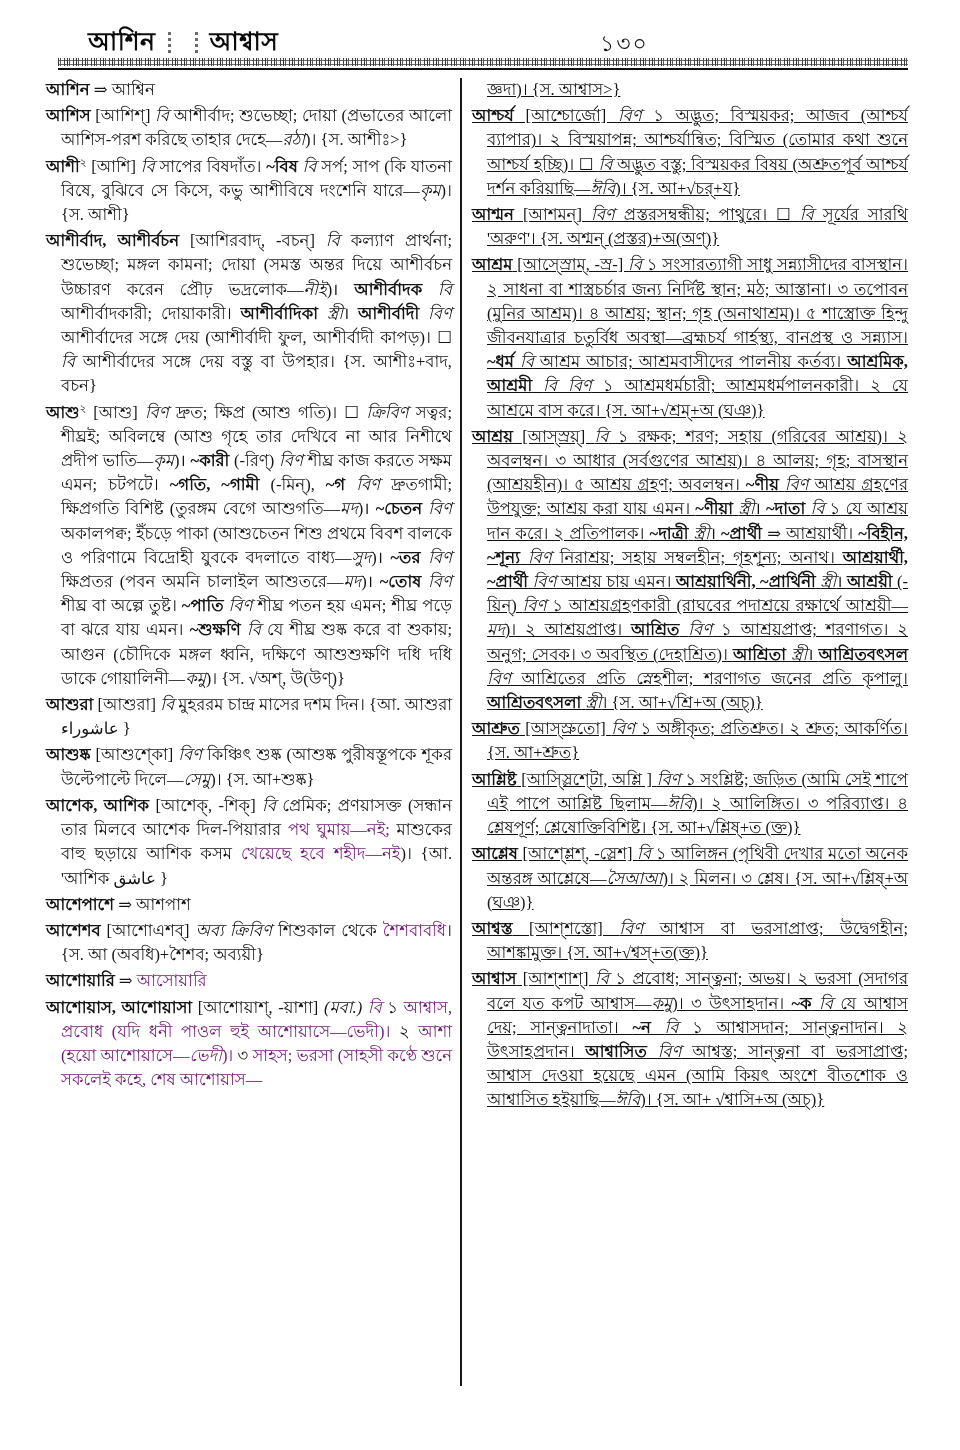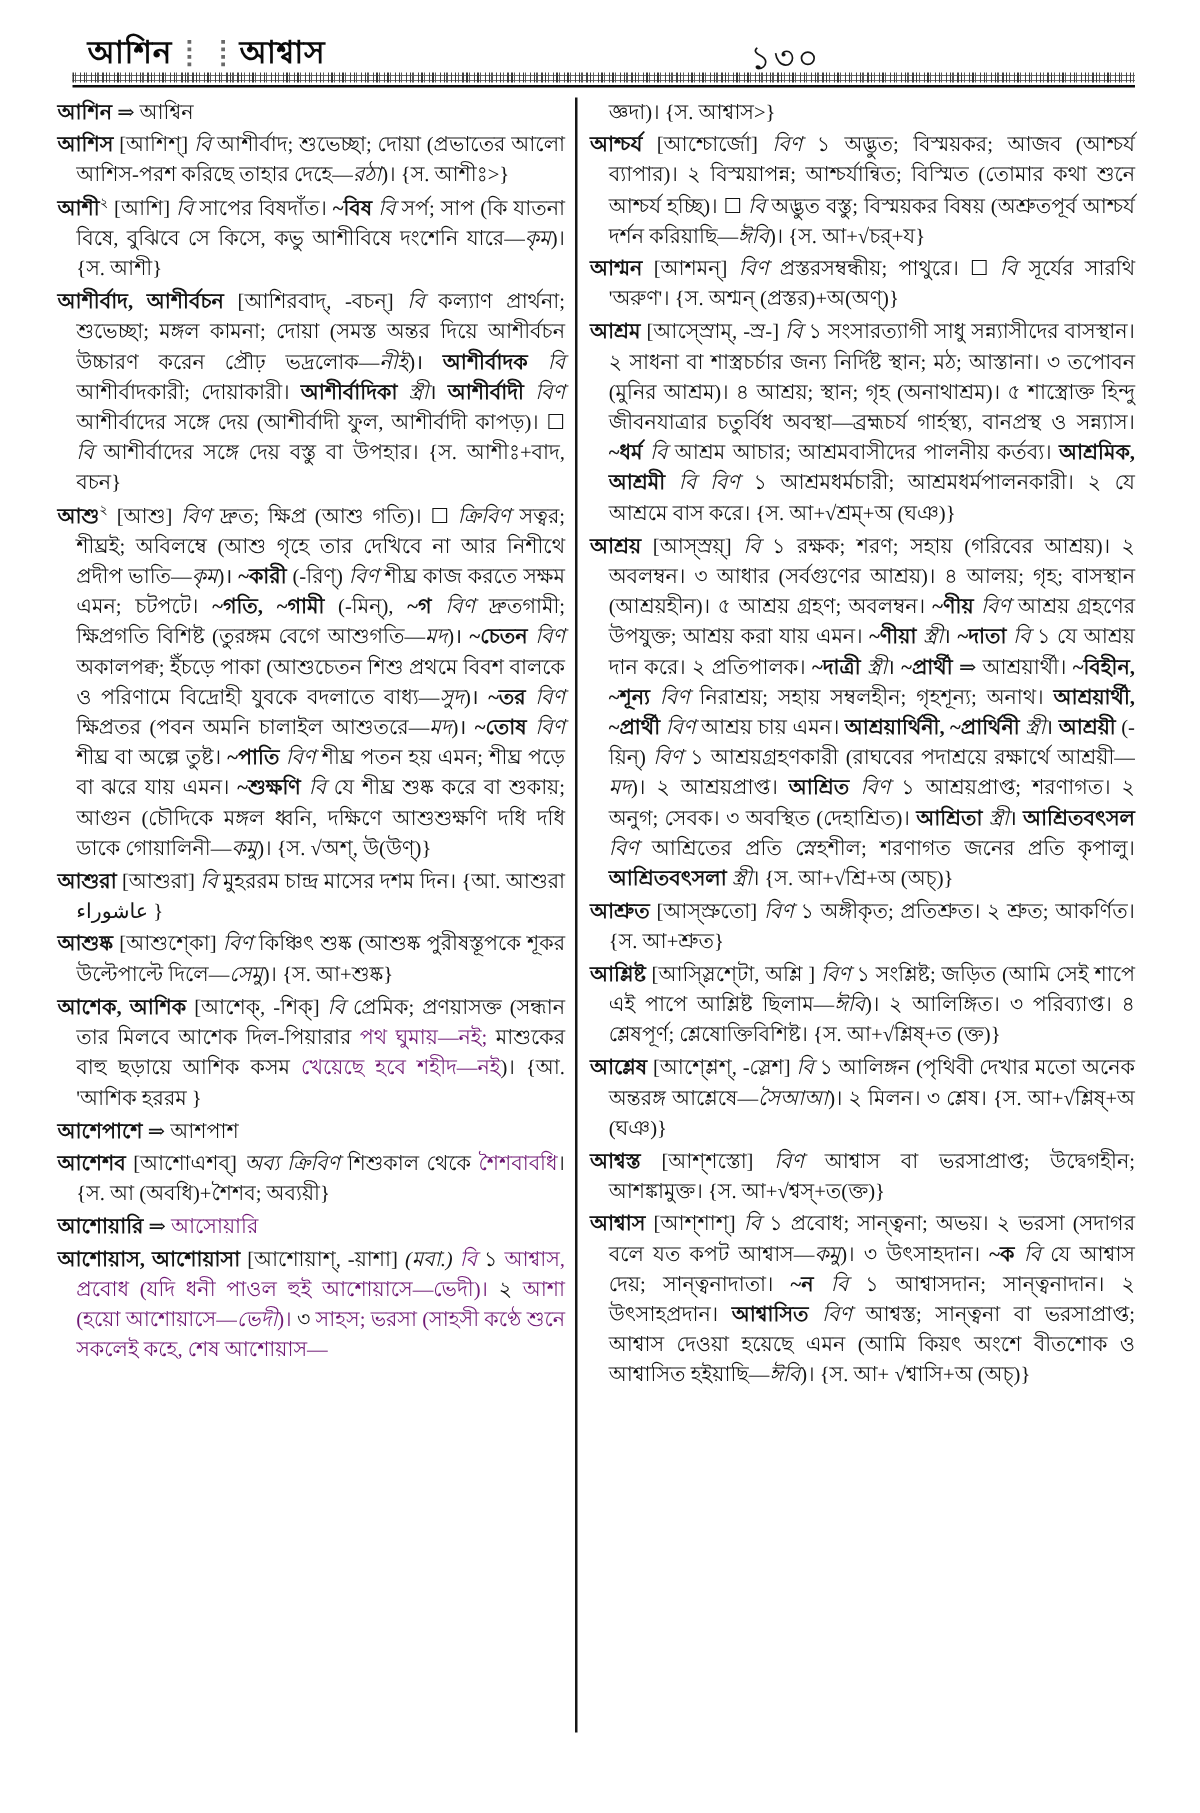--- a/index.html
+++ b/index.html
@@ -3,38 +3,38 @@
 <meta charset="utf-8">
 <style>
   html,body{margin:0;padding:0;}
   body{
     width:960px;height:1450px;position:relative;background:#f7f7f4;
     font-family:"Liberation Serif","DejaVu Serif",serif;
     overflow:hidden;
   }
   .page{position:absolute;inset:0;background:#ffffff;color:#101010;}
   
-  .header{position:absolute;top:22px;left:70px;height:34px;white-space:nowrap;}
+  .header{position:absolute;top:22px;left:88px;height:34px;white-space:nowrap;}
   .gw{font-weight:700;font-size:25px;letter-spacing:.5px;color:#0b0b0b;}
   .sep{display:inline-block;width:0;height:21px;border-left:3px dotted #6a6a6a;margin:0 12px;vertical-align:-3px;}
-  .pageno{position:absolute;top:26px;left:600px;font-size:26px;color:#151515;letter-spacing:2px;}
+  .pageno{position:absolute;top:26px;left:600px;font-size:22px;color:#151515;letter-spacing:2px;}
   
   .noise{
     position:absolute;top:58px;left:58px;right:52px;height:8px;opacity:.85;
     background:
       repeating-linear-gradient(90deg,#141414 0 1px,transparent 1px 2px,#3c3c3c 2px 3px,transparent 3px 6px,#222 6px 7px,transparent 7px 9px),
       repeating-linear-gradient(0deg,transparent 0 1px,#555 1px 2px,transparent 2px 4px);
   }
   .rule{position:absolute;top:68px;left:58px;right:52px;height:2px;background:#0c0c0c;}
   
   .columns{position:absolute;top:78px;left:44px;right:52px;height:1320px;display:flex;}
   .col{box-sizing:border-box;}
   .col-left{width:416px;padding:0 8px 0 2px;}
   .divider{width:0;border-left:2px solid #161616;height:1308px;}
-  .col-right{flex:1;padding:0 0 0 10px;}
+  .col-right{flex:1;padding:0 0 0 10px;text-decoration:underline;}
   .entry{
     margin:0 0 2px 0;padding-left:15px;text-indent:-15px;
     font-size:16.5px;line-height:24.2px;text-align:justify;color:#151515;
   }
   .entry.cont{text-indent:0;}
   .hw{font-weight:700;}
   .it{font-style:italic;}
   .faded{color:#701a75;}
   sup{font-size:10.5px;line-height:0;}
 </style>
@@ -53,21 +53,21 @@
 
   <div class="columns">
     <div class="col col-left">
         <p class="entry"><span class="hw">আশিন</span><span> ⇒ আশ্বিন</span></p>
         <p class="entry"><span class="hw">আশিস</span><span> [আশিশ্] </span><span class="it">বি</span><span> আশীর্বাদ; শুভেচ্ছা; দোয়া (প্রভাতের আলো আশিস-পরশ করিছে তাহার দেহে—</span><span class="it">রঠা</span><span>)। {স. আশীঃ&gt;}</span></p>
         <p class="entry"><span class="hw">আশী</span><sup>২</sup><span> [আশি] </span><span class="it">বি</span><span> সাপের বিষদাঁত। </span><span class="hw">~বিষ</span><span> </span><span class="it">বি</span><span> সর্প; সাপ (কি যাতনা বিষে, বুঝিবে সে কিসে, কভু আশীবিষে দংশেনি যারে—</span><span class="it">কৃম</span><span>)। {স. আশী}</span></p>
         <p class="entry"><span class="hw">আশীর্বাদ, আশীর্বচন</span><span> [আশিরবাদ্, -বচন্] </span><span class="it">বি</span><span> কল্যাণ প্রার্থনা; শুভেচ্ছা; মঙ্গল কামনা; দোয়া (সমস্ত অন্তর দিয়ে আশীর্বচন উচ্চারণ করেন প্রৌঢ় ভদ্রলোক—</span><span class="it">নীই</span><span>)। </span><span class="hw">আশীর্বাদক</span><span> </span><span class="it">বি</span><span> আশীর্বাদকারী; দোয়াকারী। </span><span class="hw">আশীর্বাদিকা</span><span> </span><span class="it">স্ত্রী</span><span>। </span><span class="hw">আশীর্বাদী</span><span> </span><span class="it">বিণ</span><span> আশীর্বাদের সঙ্গে দেয় (আশীর্বাদী ফুল, আশীর্বাদী কাপড়)। ☐ </span><span class="it">বি</span><span> আশীর্বাদের সঙ্গে দেয় বস্তু বা উপহার। {স. আশীঃ+বাদ, বচন}</span></p>
         <p class="entry"><span class="hw">আশু</span><sup>২</sup><span> [আশু] </span><span class="it">বিণ</span><span> দ্রুত; ক্ষিপ্র (আশু গতি)। ☐ </span><span class="it">ক্রিবিণ</span><span> সত্বর; শীঘ্রই; অবিলম্বে (আশু গৃহে তার দেখিবে না আর নিশীথে প্রদীপ ভাতি—</span><span class="it">কৃম</span><span>)। </span><span class="hw">~কারী</span><span> (-রিণ্) </span><span class="it">বিণ</span><span> শীঘ্র কাজ করতে সক্ষম এমন; চটপটে। </span><span class="hw">~গতি, ~গামী</span><span> (-মিন্), </span><span class="hw">~গ</span><span> </span><span class="it">বিণ</span><span> দ্রুতগামী; ক্ষিপ্রগতি বিশিষ্ট (তুরঙ্গম বেগে আশুগতি—</span><span class="it">মদ</span><span>)। </span><span class="hw">~চেতন</span><span> </span><span class="it">বিণ</span><span> অকালপক্ব; ইঁচড়ে পাকা (আশুচেতন শিশু প্রথমে বিবশ বালকে ও পরিণামে বিদ্রোহী যুবকে বদলাতে বাধ্য—</span><span class="it">সুদ</span><span>)। </span><span class="hw">~তর</span><span> </span><span class="it">বিণ</span><span> ক্ষিপ্রতর (পবন অমনি চালাইল আশুতরে—</span><span class="it">মদ</span><span>)। </span><span class="hw">~তোষ</span><span> </span><span class="it">বিণ</span><span> শীঘ্র বা অল্পে তুষ্ট। </span><span class="hw">~পাতি</span><span> </span><span class="it">বিণ</span><span> শীঘ্র পতন হয় এমন; শীঘ্র পড়ে বা ঝরে যায় এমন। </span><span class="hw">~শুক্ষণি</span><span> </span><span class="it">বি</span><span> যে শীঘ্র শুষ্ক করে বা শুকায়; আগুন (চৌদিকে মঙ্গল ধ্বনি, দক্ষিণে আশুশুক্ষণি দধি দধি ডাকে গোয়ালিনী—</span><span class="it">কমু</span><span>)। {স. √অশ্, উ(উণ্)}</span></p>
         <p class="entry"><span class="hw">আশুরা</span><span> [আশুরা] </span><span class="it">বি</span><span> মুহররম চান্দ্র মাসের দশম দিন। {আ. আশুরা </span><span>عاشوراء</span><span> }</span></p>
         <p class="entry"><span class="hw">আশুষ্ক</span><span> [আশুশ্কো] </span><span class="it">বিণ</span><span> কিঞ্চিৎ শুষ্ক (আশুষ্ক পুরীষস্তূপকে শূকর উল্টেপাল্টে দিলে—</span><span class="it">সেমু</span><span>)। {স. আ+শুষ্ক}</span></p>
-        <p class="entry"><span class="hw">আশেক, আশিক</span><span> [আশেক্, -শিক্] </span><span class="it">বি</span><span> প্রেমিক; প্রণয়াসক্ত (সন্ধান তার মিলবে আশেক দিল-পিয়ারার </span><span class="faded">পথ ঘুমায়—নই;</span><span> মাশুকের বাহু ছড়ায়ে আশিক কসম </span><span class="faded">খেয়েছে হবে শহীদ—নই</span><span>)। {আ. 'আশিক </span><span>হররম</span><span> }</span></p>
+        <p class="entry"><span class="hw">আশেক, আশিক</span><span> [আশেক্, -শিক্] </span><span class="it">বি</span><span> প্রেমিক; প্রণয়াসক্ত (সন্ধান তার মিলবে আশেক দিল-পিয়ারার </span><span class="faded">পথ ঘুমায়—নই;</span><span> মাশুকের বাহু ছড়ায়ে আশিক কসম </span><span class="faded">খেয়েছে হবে শহীদ—নই</span><span>)। {আ. 'আশিক </span><span>عاشق</span><span> }</span></p>
         <p class="entry"><span class="hw">আশেপাশে</span><span> ⇒ আশপাশ</span></p>
         <p class="entry"><span class="hw">আশেশব</span><span> [আশোএশব্] </span><span class="it">অব্য</span><span> </span><span class="it">ক্রিবিণ</span><span> শিশুকাল থেকে </span><span class="faded">শৈশবাবধি</span><span>। {স. আ (অবধি)+শৈশব; অব্যয়ী}</span></p>
         <p class="entry"><span class="hw">আশোয়ারি</span><span> ⇒ </span><span class="faded">আসোয়ারি</span></p>
         <p class="entry"><span class="hw">আশোয়াস, আশোয়াসা</span><span> [আশোয়াশ্, -য়াশা] </span><span class="it">(মবা.)</span><span> </span><span class="it faded">বি</span><span> ১ </span><span class="faded">আশ্বাস, প্রবোধ (যদি ধনী পাওল হুই আশোয়াসে—ভেদী)।</span><span> ২ </span><span class="faded">আশা (হয়ো আশোয়াসে—</span><span class="it faded">ভেদী</span><span class="faded">)।</span><span> ৩ </span><span class="faded">সাহস; ভরসা (সাহসী কণ্ঠে শুনে সকলেই কহে, শেষ আশোয়াস—</span></p>
       </div>
     <div class="divider"></div>
     <div class="col col-right">
         <p class="entry cont"><span>জ্ঞদা)। {স. আশ্বাস&gt;}</span></p>
         <p class="entry"><span class="hw">আশ্চর্য</span><span> [আশ্চোর্জো] </span><span class="it">বিণ</span><span> ১ অদ্ভুত; বিস্ময়কর; আজব (আশ্চর্য ব্যাপার)। ২ বিস্ময়াপন্ন; আশ্চর্যান্বিত; বিস্মিত (তোমার কথা শুনে আশ্চর্য হচ্ছি)। ☐ </span><span class="it">বি</span><span> অদ্ভুত বস্তু; বিস্ময়কর বিষয় (অশ্রুতপূর্ব আশ্চর্য দর্শন করিয়াছি—</span><span class="it">ঈবি</span><span>)। {স. আ+√চর্+য}</span></p>
         <p class="entry"><span class="hw">আশ্মন</span><span> [আশমন্] </span><span class="it">বিণ</span><span> প্রস্তরসম্বন্ধীয়; পাথুরে। ☐ </span><span class="it">বি</span><span> সূর্যের সারথি 'অরুণ'। {স. অশ্মন্ (প্রস্তর)+অ(অণ্)}</span></p>

